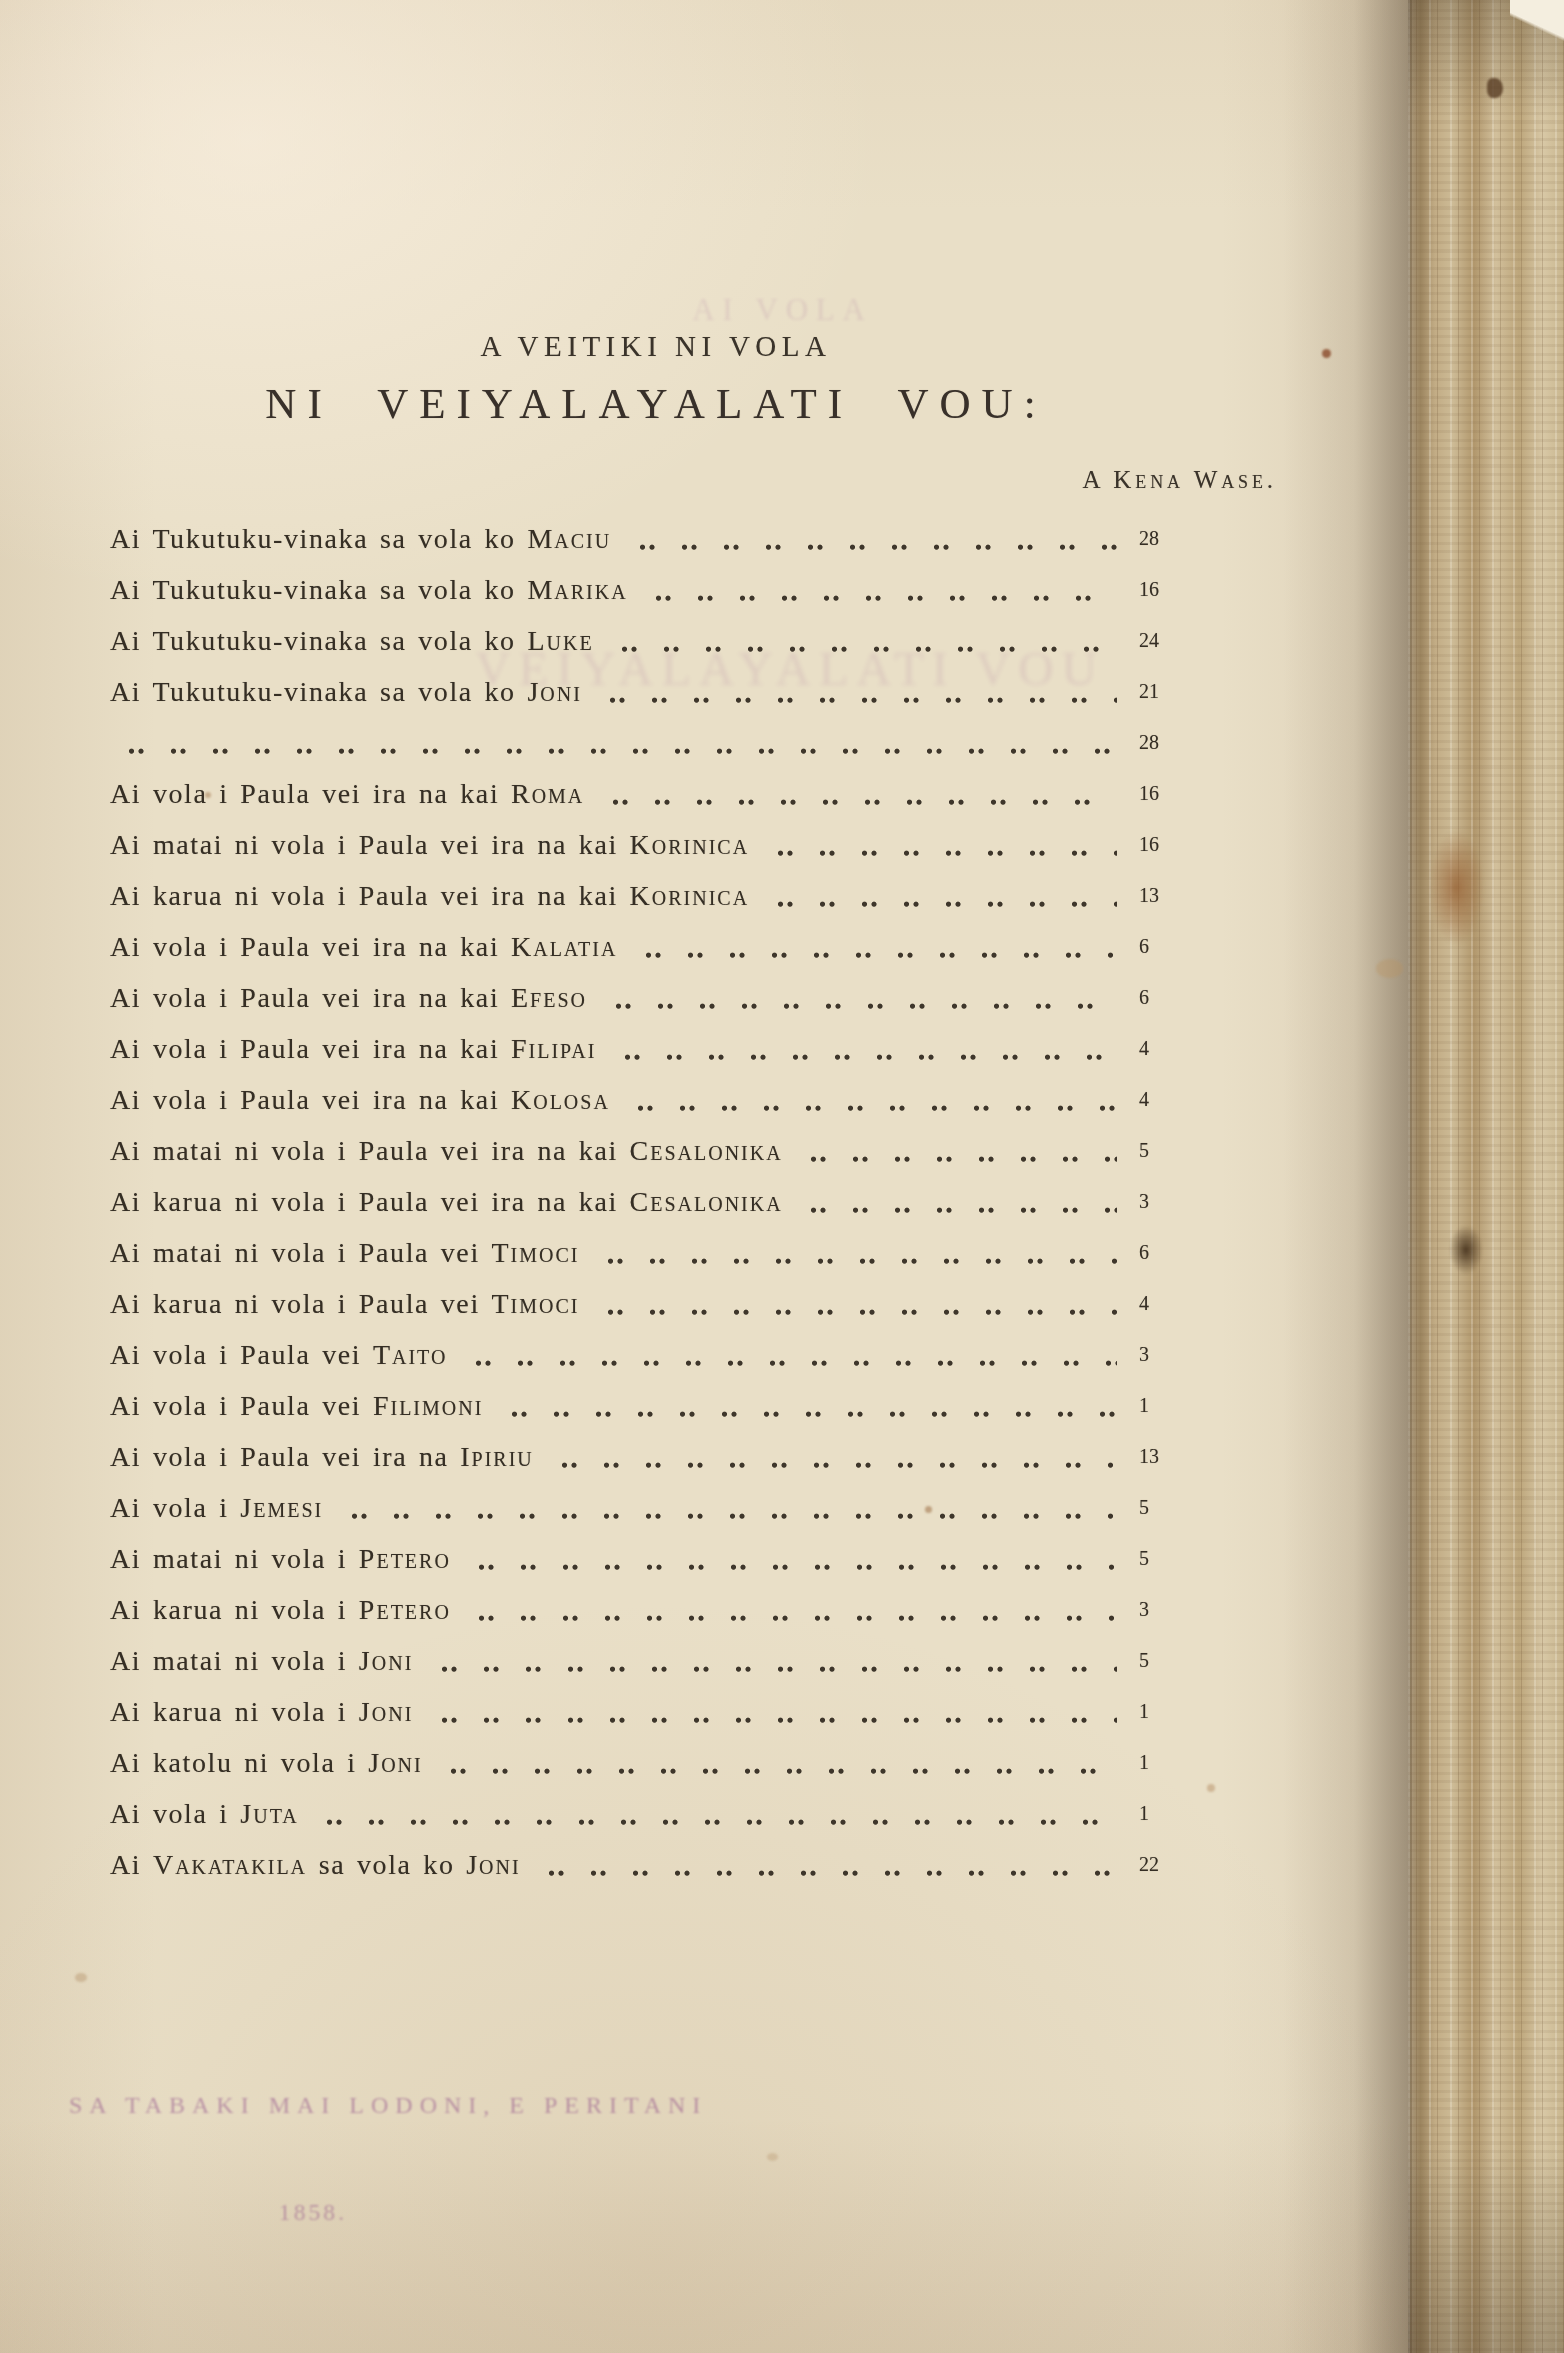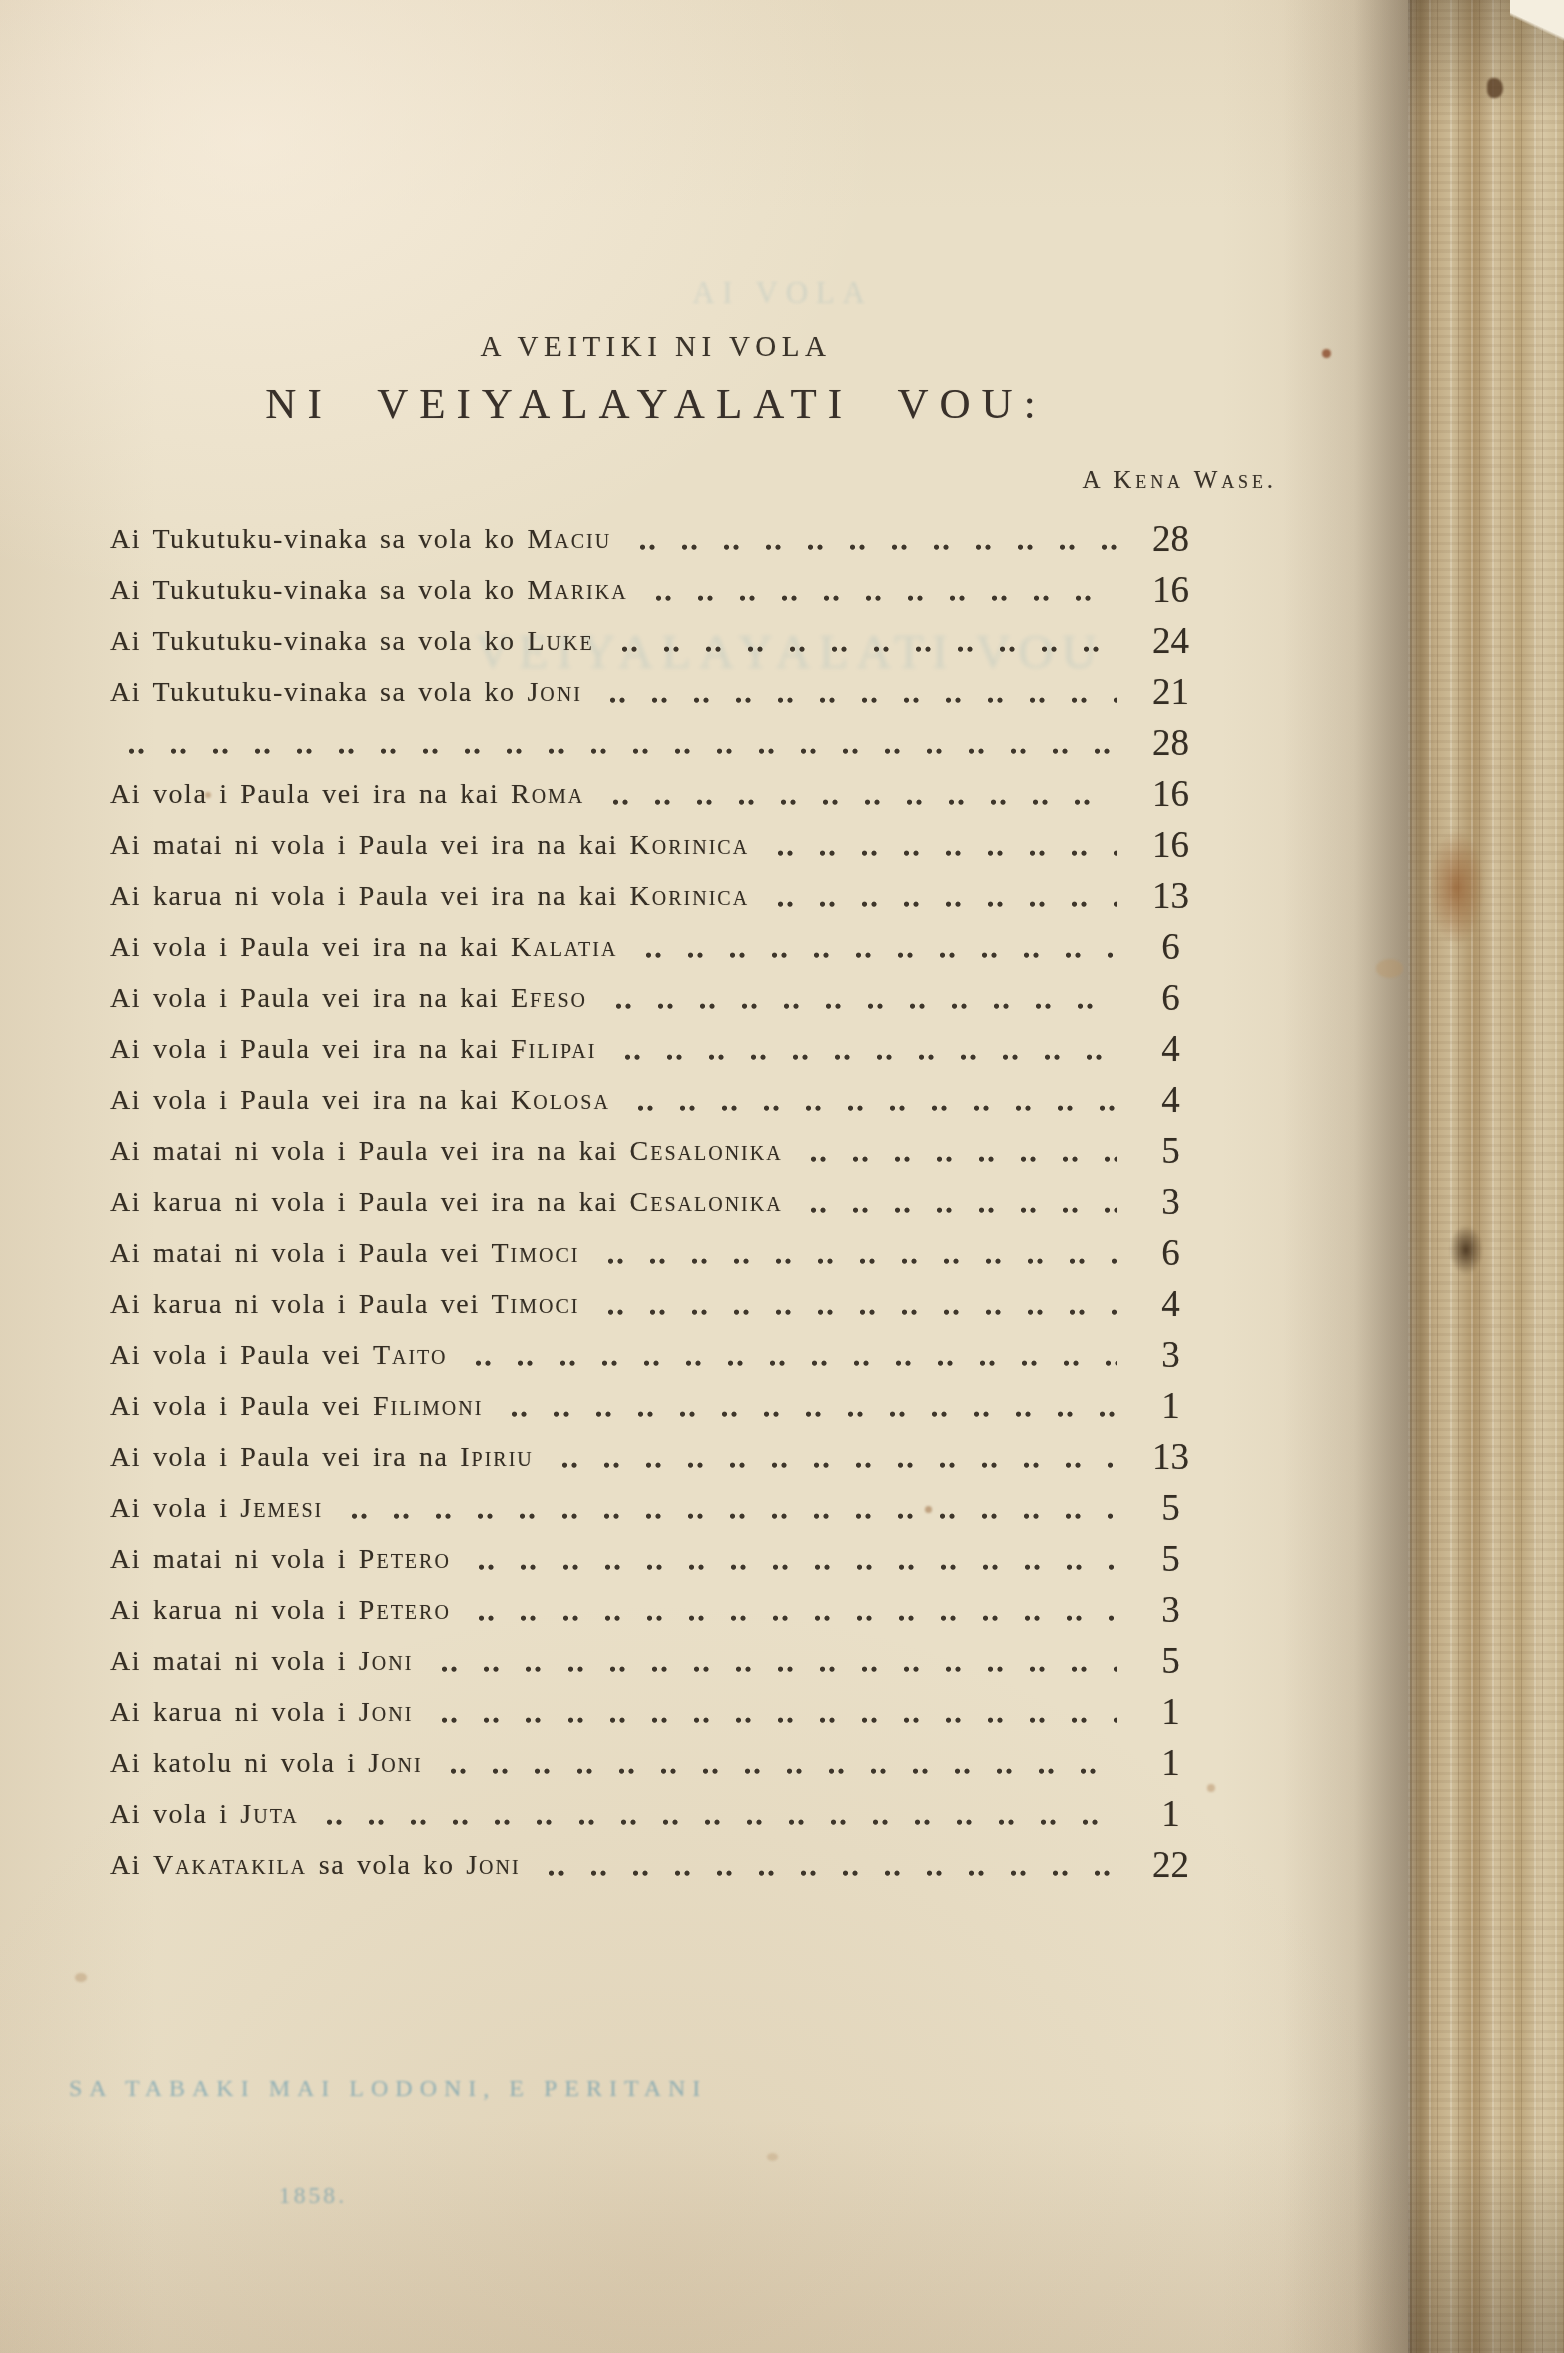--- a/index.html
+++ b/index.html
@@ -48,21 +48,21 @@
     background:radial-gradient(closest-side, rgba(62,42,22,0.85), rgba(62,42,22,0) 100%);
     border-radius:50%;filter:blur(1.2px);
   }
   .speck-c{left:925px;top:1506px;width:7px;height:7px;background:rgba(150,100,55,0.5);}
   .speck-d{left:205px;top:792px;width:5.5px;height:5.5px;background:rgba(150,100,55,0.4);}
   .speck-e{left:75px;top:1973px;width:11.7px;height:8.6px;background:rgba(170,130,85,0.35);}
   .speck-f{left:1207px;top:1784px;width:7.8px;height:7.8px;background:rgba(160,110,60,0.35);}
   .speck-g{left:767px;top:2153px;width:11px;height:7.8px;background:rgba(175,140,95,0.3);}
   .speck-h{left:1376px;top:959px;width:27px;height:19px;background:rgba(185,145,95,0.35);}
   
-  .ghost{position:absolute;pointer-events:none;color:#0369a1;white-space:nowrap;}
+  .ghost{position:absolute;pointer-events:none;color:#701a75;white-space:nowrap;margin-top:17px;}
   .ghost-half-title{left:485px;top:275px;width:595px;text-align:center;font-size:31px;letter-spacing:7.8px;opacity:0.10;filter:blur(1.6px);}
   .ghost-title{left:438px;top:623px;width:704px;text-align:center;font-size:49px;letter-spacing:7.8px;opacity:0.09;filter:blur(2.3px);}
   .ghost-imprint{left:69px;top:2075px;width:618px;text-align:center;font-size:24px;letter-spacing:7px;opacity:0.38;filter:blur(0.8px);}
   .ghost-year{left:258px;top:2182px;width:110px;text-align:center;font-size:23.5px;letter-spacing:3.1px;opacity:0.34;filter:blur(0.8px);}
   
   .content{
     position:absolute;left:110px;top:330px;width:1092px;
     color:#352e24;
     text-shadow:0 0 0.8px rgba(53,46,36,0.35);
   }
@@ -86,21 +86,21 @@
   .entry-text{flex:0 0 auto;letter-spacing:1.6px;word-spacing:3.1px;}
   .entry-text .sc{font-variant:small-caps;letter-spacing:2px;}
   .leader{
     flex:1 1 auto;margin:0 12.5px 0 15.6px;
     background-image:
       radial-gradient(circle at 5.5px 67%, #3e362b 2.1px, rgba(62,54,43,0) 3px),
       radial-gradient(circle at 15px 67%, #3e362b 2.1px, rgba(62,54,43,0) 3px);
     background-size:42px 100%;
     background-repeat:repeat-x;
   }
-  .num{flex:0 0 63px;text-align:center;font-size:37px;}
+  .num{flex:0 0 63px;text-align:left;font-size:20px;}
 </style>
 </head>
 <body>
 
 <div class="paper-shading"></div>
 
 <div class="ghost ghost-half-title">AI VOLA</div>
 <div class="ghost ghost-title">VEIYALAYALATI VOU</div>
 <div class="ghost ghost-imprint">SA TABAKI MAI LODONI, E PERITANI</div>
 <div class="ghost ghost-year">1858.</div>

